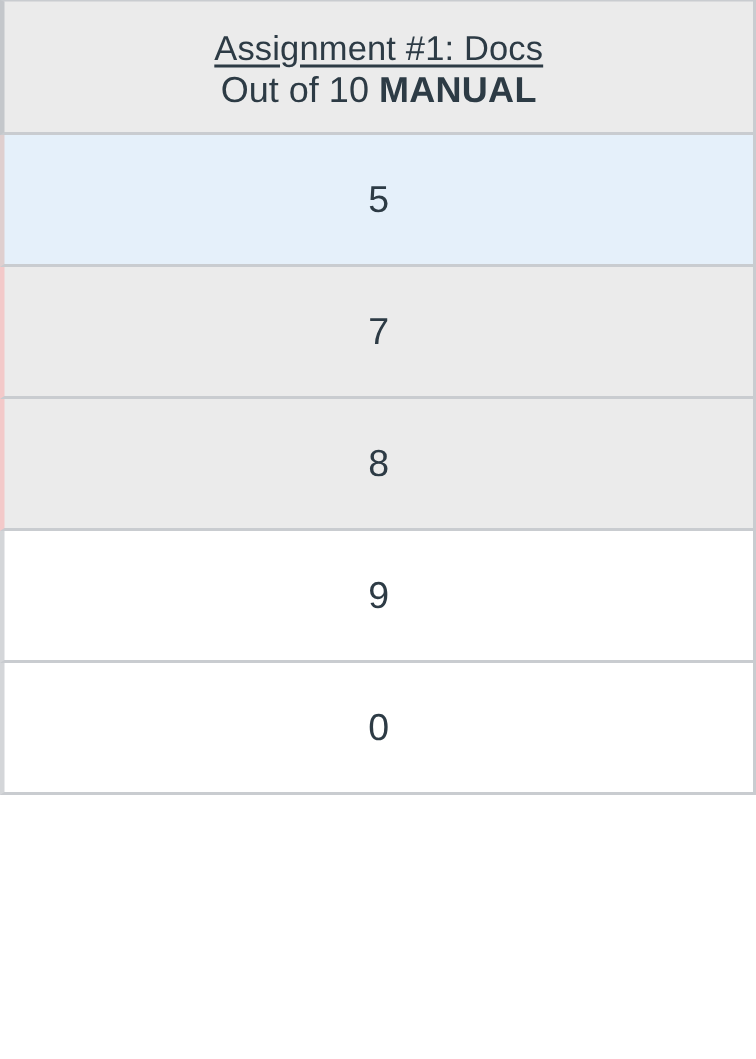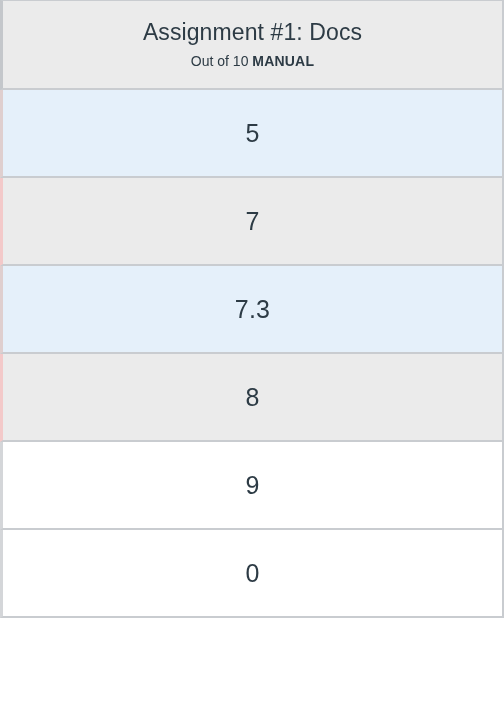--- a/index.html
+++ b/index.html
@@ -39,28 +39,29 @@
     display: flex;
     flex-direction: column;
     align-items: center;
     justify-content: center;
     padding-top: 2px;
   }
   .assignment-title {
     font-size: 23px;
     line-height: 30px;
     color: #2d3b45;
+    text-decoration: underline;
     text-underline-offset: 3px;
     letter-spacing: 0.1px;
     white-space: nowrap;
     cursor: pointer;
   }
   .points-line {
     margin-top: 1px;
-    font-size: 14px;
+    font-size: 24px;
     line-height: 26px;
     color: #2d3b45;
     white-space: nowrap;
   }
   .points-line .points-possible {
     font-weight: 400;
   }
   .points-line .grading-type {
     font-weight: 700;
     letter-spacing: 0.2px;
@@ -118,23 +119,20 @@
     </div>
   </div>
 
   <div class="grade-cells">
       <div class="grade-cell tone-blue">
         <span class="grade-value">5</span>
       </div>
       <div class="grade-cell tone-gray">
         <span class="grade-value">7</span>
       </div>
-      <div class="grade-cell tone-blue">
-        <span class="grade-value">7.3</span>
-      </div>
       <div class="grade-cell tone-gray">
         <span class="grade-value">8</span>
       </div>
       <div class="grade-cell tone-white">
         <span class="grade-value">9</span>
       </div>
       <div class="grade-cell tone-white">
         <span class="grade-value">0</span>
       </div>
     </div>

